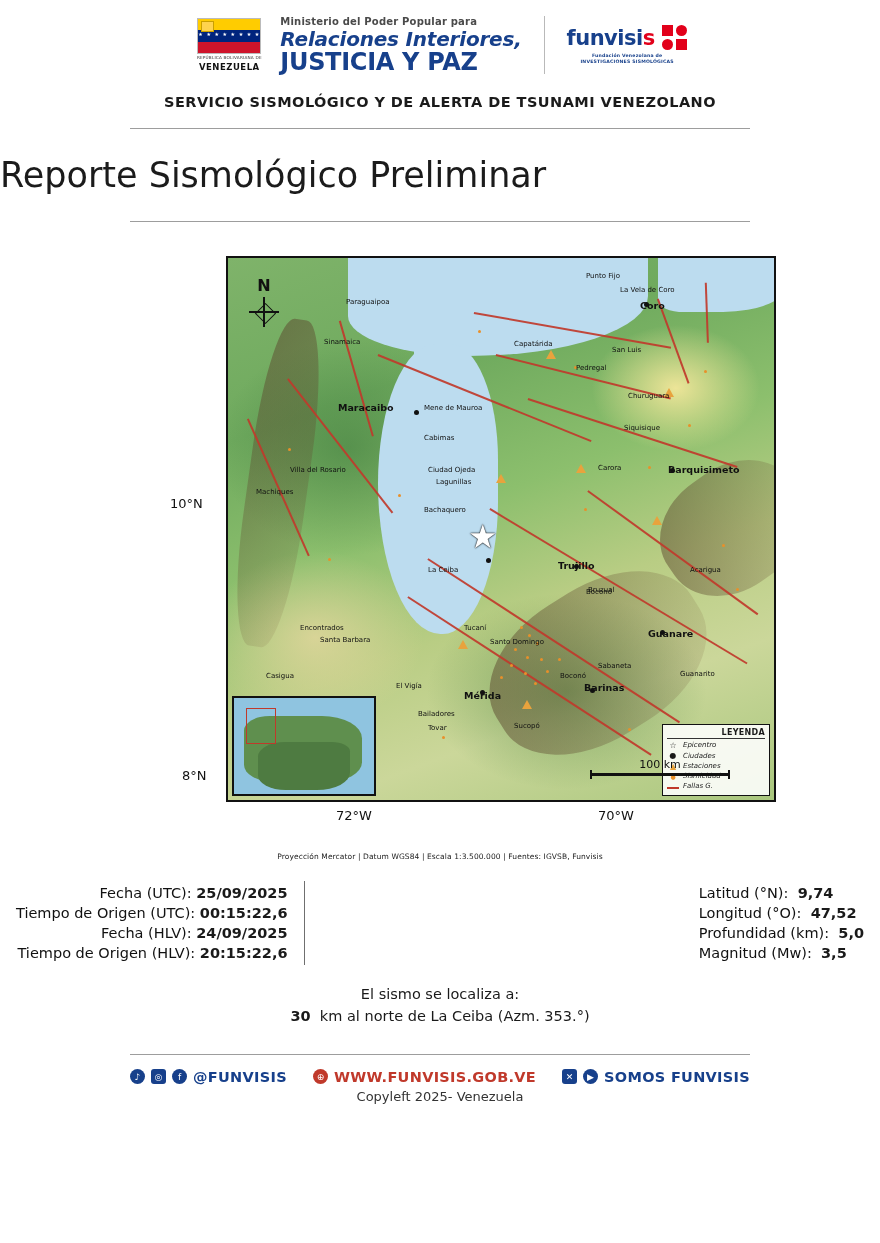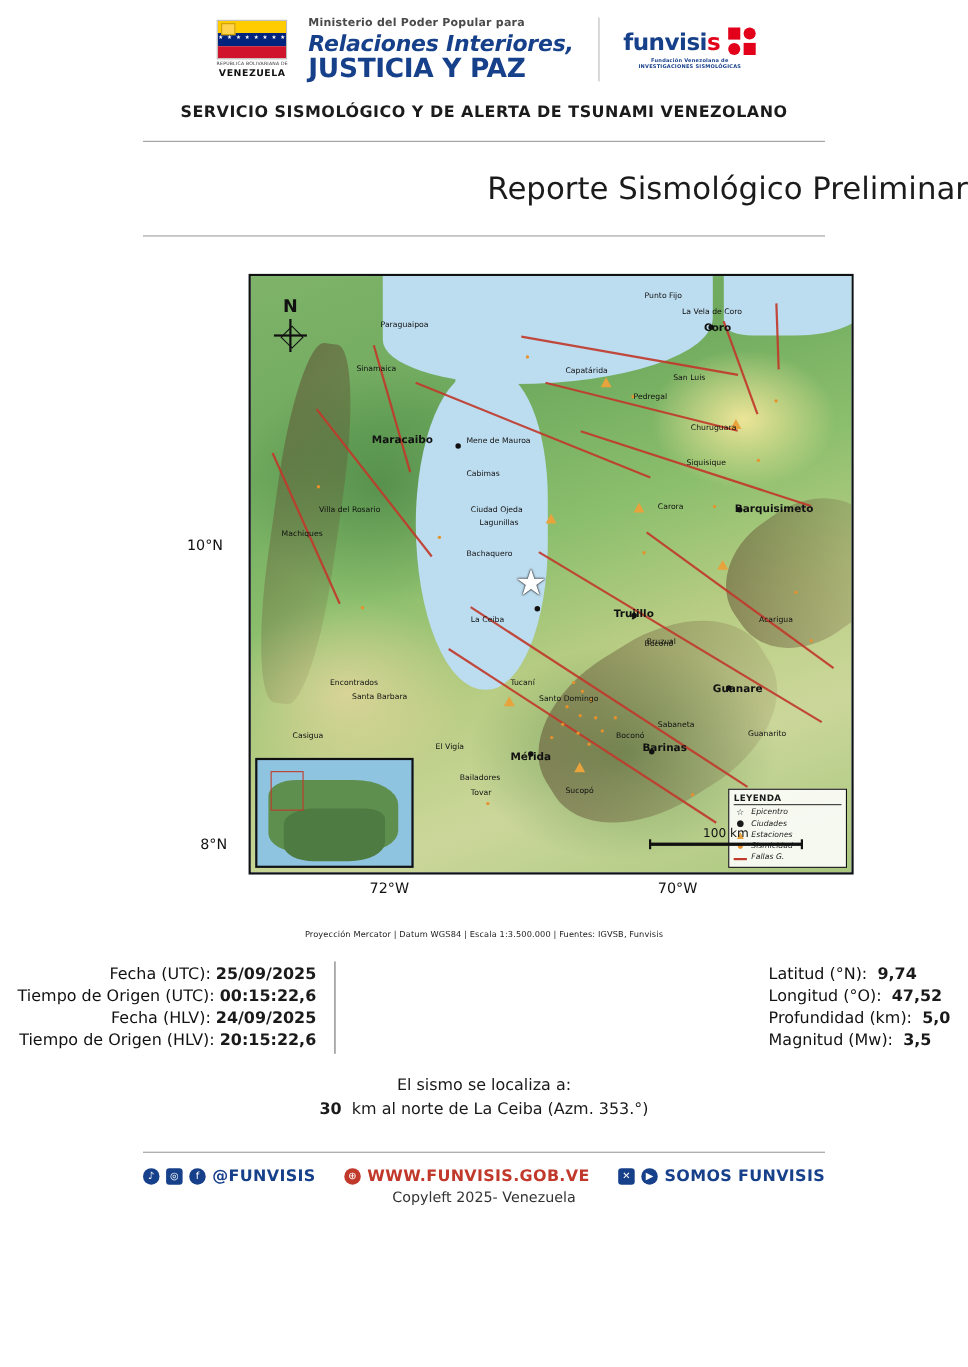--- a/index.html
+++ b/index.html
@@ -36,21 +36,21 @@
   .fv-mark i{position:absolute;display:block;background:#e2001a;}
   .fv-mark i:nth-child(1){left:0;top:0;width:11px;height:11px;}
   .fv-mark i:nth-child(2){left:14px;top:0;width:11px;height:11px;border-radius:50%;}
   .fv-mark i:nth-child(3){left:0;top:14px;width:11px;height:11px;border-radius:50%;}
   .fv-mark i:nth-child(4){left:14px;top:14px;width:11px;height:11px;}
   .fv-sub{font-size:4.6px;color:#17408b;font-weight:bold;letter-spacing:.2px;margin-top:2px;text-align:center;line-height:1.35;}
 
   
   .rule{width:620px;height:1px;background:#9d9d9d;margin:0 auto;}
   .org-title{text-align:center;font-size:14.5px;font-weight:bold;letter-spacing:.45px;color:#1b1b1b;padding:20px 0 18px;}
-  .doc-title{text-align:right;font-size:28px;color:#1b1b1b;padding:26px 0 26px;font-weight:normal;}
+  .doc-title{text-align:left;font-size:35px;color:#1b1b1b;padding:26px 0 26px;font-weight:normal;}
 
   
   .map-wrap{position:relative;width:620px;margin:34px auto 0;height:590px;}
   .map-frame{position:absolute;left:96px;top:0;width:546px;height:542px;border:2px solid #111;overflow:hidden;background:#cfe6f5;}
   .topo{position:absolute;inset:0;
     background:
       radial-gradient(ellipse 120px 90px at 82% 24%, rgba(255,236,160,.85), rgba(255,236,160,0) 70%),
       radial-gradient(ellipse 150px 120px at 16% 70%, rgba(232,216,160,.75), rgba(232,216,160,0) 72%),
       radial-gradient(ellipse 200px 140px at 62% 80%, rgba(70,130,60,.55), rgba(70,130,60,0) 70%),
       radial-gradient(ellipse 180px 150px at 22% 35%, rgba(60,120,60,.55), rgba(60,120,60,0) 72%),
@@ -80,21 +80,21 @@
   .compass .rose:before{width:1.5px;height:30px;margin-left:-0.7px;margin-top:-15px;}
   .compass .rose:after{width:30px;height:1.5px;margin-left:-15px;margin-top:-0.7px;}
   .compass .diam{position:absolute;left:50%;top:50%;width:13px;height:13px;margin:-6.5px;border:1.5px solid #111;transform:rotate(45deg);}
 
   .inset{position:absolute;left:4px;bottom:4px;width:140px;height:96px;border:2px solid #111;background:#8fc4e0;overflow:hidden;}
   .inset .land{position:absolute;left:10px;top:18px;width:118px;height:66px;background:#5f8f4e;border-radius:22% 34% 30% 26%;}
   .inset .land2{position:absolute;left:24px;top:44px;width:92px;height:48px;background:#4e7b41;border-radius:30% 20% 36% 30%;}
   .inset .box{position:absolute;left:12px;top:10px;width:28px;height:34px;border:1.6px solid #c0392b;}
 
   .legend{position:absolute;right:4px;bottom:4px;width:98px;background:rgba(255,255,255,.88);border:1.4px solid #111;padding:3px 4px;}
-  .legend .t{font-size:8px;font-weight:bold;text-align:left;border-bottom:1px solid #333;padding-bottom:1px;margin-bottom:2px;letter-spacing:.3px;}
+  .legend .t{font-size:8px;font-weight:bold;text-align:right;border-bottom:1px solid #333;padding-bottom:1px;margin-bottom:2px;letter-spacing:.3px;}
   .legend .row{display:flex;align-items:center;gap:4px;font-size:7px;font-style:italic;margin:1.5px 0;}
   .legend .sym{width:12px;text-align:center;font-size:8px;}
   .legend .l-line{display:inline-block;width:12px;height:2px;background:#c0392b;}
 
   .scalebar{position:absolute;right:44px;bottom:24px;width:140px;text-align:center;color:#111;}
   .scalebar .lbl2{font-size:11px;margin-bottom:2px;}
   .scalebar .bar{height:3px;background:#111;position:relative;}
   .scalebar .bar:before,.scalebar .bar:after{content:"";position:absolute;top:-3px;width:2px;height:9px;background:#111;}
   .scalebar .bar:before{left:0;}
   .scalebar .bar:after{right:0;}

